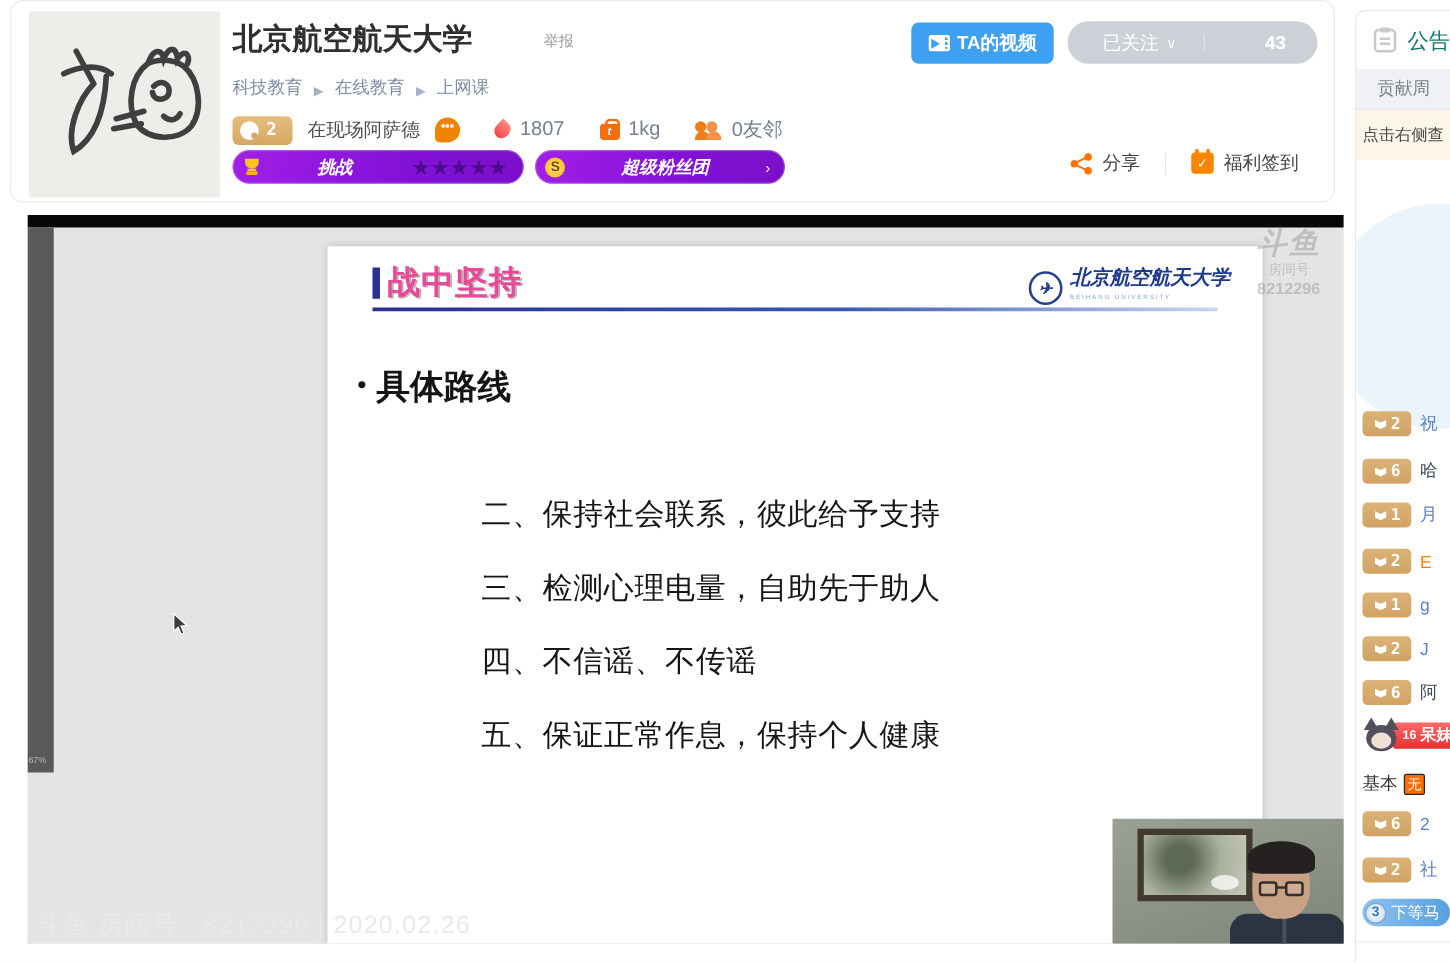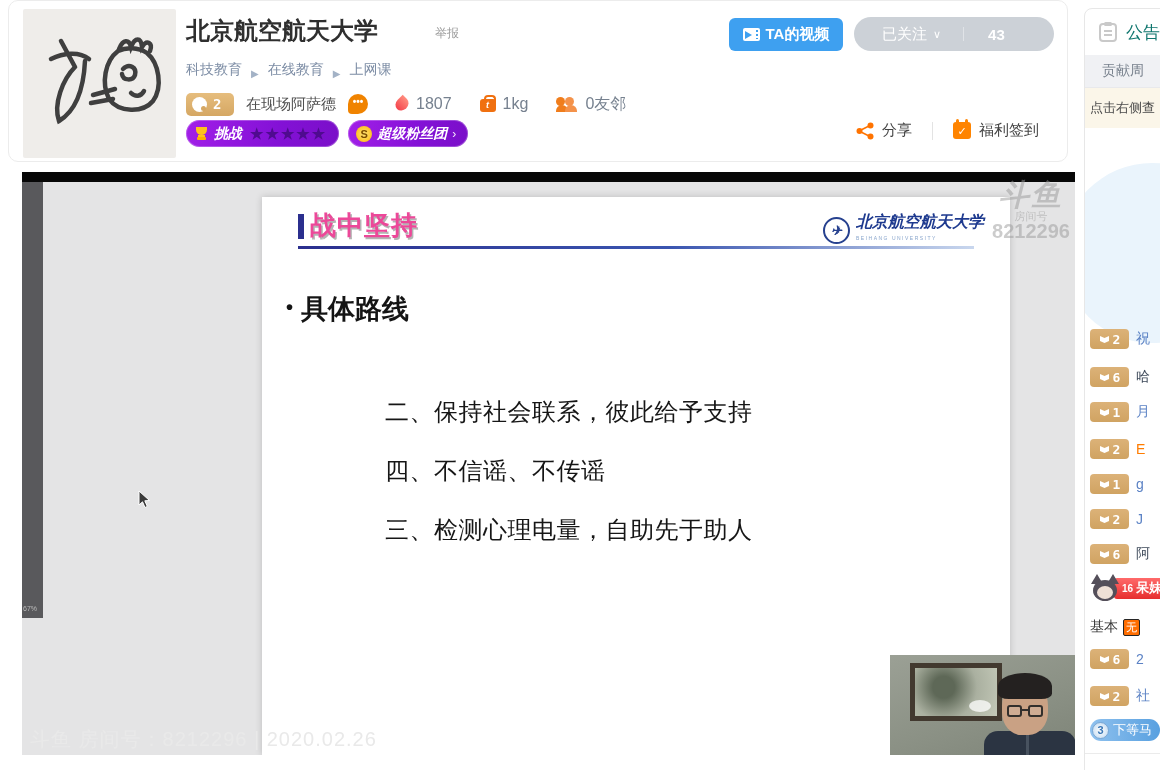--- a/index.html
+++ b/index.html
@@ -35,42 +35,42 @@
     border:2px solid #f07010; border-bottom:none; border-radius:4px 4px 0 0; }
   .duo { position:relative; width:22px; height:15px; margin-right:7px; }
   .duo i { position:absolute; width:9px; height:9px; border-radius:50%; background:#f07d1c; top:0; }
   .duo i + i { left:9px; background:#f4924a; }
   .duo u { position:absolute; width:12px; height:7px; border-radius:6px 6px 0 0; background:#f07d1c; top:8px; }
   .duo u + u { left:9px; background:#f4924a; }
   .badges { position:absolute; left:177px; top:119px; display:flex; }
   .pill { height:27px; border-radius:14px; display:inline-flex; align-items:center;
     background:linear-gradient(100deg,#a21fe8 0%,#8311d6 60%,#7a0fc8 100%);
     color:#fff; font-style:italic; font-weight:bold; font-size:14px; padding:0 12px 0 8px;
-    box-shadow:inset 0 0 0 1px rgba(255,255,255,.25); margin-right:9px; }
+    box-shadow:inset 0 0 0 1px rgba(255,255,255,.25); margin-right:9px;gap:40px; }
   .trophy { width:15px; height:15px; margin-right:5px; position:relative; }
   .trophy i { position:absolute; left:2px; top:1px; width:11px; height:8px; background:#ffc21c; border-radius:0 0 8px 8px; }
   .trophy u { position:absolute; left:4px; top:9px; width:7px; height:2px; background:#ffc21c; }
   .trophy b { position:absolute; left:3px; top:11px; width:9px; height:3px; background:#ffb000; border-radius:1px; }
   .stars { color:#4f0b8f; font-size:15px; letter-spacing:2px; margin-left:8px; font-style:normal; }
   .scoin { width:16px; height:16px; border-radius:50%; background:radial-gradient(#ffe47a,#ffb400);
     color:#7a4a00; font-style:normal; font-weight:bold; font-size:11px; text-align:center; line-height:16px; margin-right:5px; }
   .arrow-r { font-style:normal; font-weight:normal; margin-left:5px; font-size:12px; opacity:.9; }
   .videos-btn { position:absolute; left:720px; top:17px; width:114px; height:33px; background:#3ea0f0;
     border-radius:6px; color:#fff; font-size:15px; font-weight:bold; display:flex; align-items:center; justify-content:center; }
   .film { width:17px; height:13px; background:#fff; border-radius:2px; position:relative; margin-right:6px; }
   .film:before { content:""; position:absolute; left:2px; top:3px; border-left:7px solid #3ea0f0;
     border-top:4px solid transparent; border-bottom:4px solid transparent; }
   .film:after { content:""; position:absolute; right:2px; top:2px; width:2px; height:9px;
     background:repeating-linear-gradient(180deg,#3ea0f0 0 2px,#fff 2px 4px); }
   .followed-pill { position:absolute; left:845px; top:16px; width:200px; height:34px; background:#ccd1d7;
     border-radius:17px; color:#fff; font-size:15px; display:flex; align-items:center; }
   .followed-pill .fl { margin-left:28px;font-family:Liberation Mono, monospace; }
   .followed-pill .caret { font-size:11px; margin-left:6px; }
   .followed-pill .vdiv { width:1px; height:14px; background:#e0e3e7; margin-left:22px; }
-  .followed-pill .cnt { margin-left:24px; font-weight:bold; }
+  .followed-pill .cnt { margin-left:48px; font-weight:bold; }
   .share-row { position:absolute; right:28px; top:120px; display:flex; align-items:center; font-size:15px; color:#444; }
   .share-row .vdiv { width:1px; height:18px; background:#e3e3e3; margin:0 20px; }
   .cal { width:18px; height:17px; background:#ff8400; border-radius:3px; position:relative; margin-right:8px;
     color:#fff; font-size:11px; text-align:center; line-height:19px; }
   .cal:before { content:""; position:absolute; top:-3px; left:3px; width:3px; height:5px; background:#ff8400; border-radius:2px; }
   .cal:after { content:""; position:absolute; top:-3px; right:3px; width:3px; height:5px; background:#ff8400; border-radius:2px; }
 
   
   .player { position:absolute; left:22px; top:172px; width:1053px; height:583px; background:#e4e4e5; overflow:hidden; }
   .letterbox { position:absolute; left:0; top:0; width:100%; height:10px; background:#070707; }
@@ -87,23 +87,23 @@
   .s-emblem { width:27px; height:27px; border-radius:50%; border:2px solid #26418f; margin-right:6px;
     color:#26418f; font-size:13px; font-weight:bold; font-style:italic; text-align:center; line-height:24px; }
   .s-uni { font-family:"DejaVu Serif",serif; font-style:italic; font-weight:bold; font-size:16px; color:#1e3a8f; line-height:17px; }
   .s-uni-en { font-family:"Liberation Sans",sans-serif; font-style:normal; font-weight:normal;
     font-size:5px; letter-spacing:1.5px; color:#8aa6cc; }
   .s-bullet { position:absolute; left:24px; top:94px; font-size:27px; font-weight:bold; color:#141414; }
   .s-bullet .dot { font-size:20px; vertical-align:4px; margin-right:8px; }
   .s-items { position:absolute; left:123px; top:202px; list-style:none; }
   .s-items li { font-size:24px; color:#161616; line-height:26px; margin-bottom:33px; letter-spacing:.5px; }
   .wm-top { position:absolute; right:-6px; top:8px; width:100px; text-align:center; color:#9a9a9a; opacity:.5; }
-  .wm-top .lg { font-size:30px; font-weight:900; font-style:italic; letter-spacing:2px; line-height:30px; }
+  .wm-top .lg { font-size:24px; font-weight:900; font-style:italic; letter-spacing:2px; line-height:30px; }
   .wm-top .rl { font-size:11px; line-height:13px; }
-  .wm-top .rn { font-size:20px; font-weight:bold; line-height:16px; }
+  .wm-top .rn { font-size:13px; font-weight:bold; line-height:16px; }
   .wm-bottom { position:absolute; left:8px; bottom:2px; font-size:20px; color:#e9e9e9; letter-spacing:1px; }
   .cursor { position:absolute; left:116px; top:318px; }
   .webcam { position:absolute; left:868px; top:483px; width:185px; height:100px;
     background:linear-gradient(160deg,#9ba095 0%,#8a9084 60%,#7e8478 100%); overflow:hidden; }
   .frame { position:absolute; left:20px; top:8px; width:92px; height:58px; border:5px solid #42392f;
     background:radial-gradient(circle at 35% 40%, #5e6857 0 18%, #aab0a0 55%, #c4c9b8 100%); }
   .frame:after { content:""; position:absolute; right:6px; bottom:4px; width:22px; height:12px;
     border-radius:50%; background:rgba(255,255,255,.75); }
   .head { position:absolute; left:112px; top:26px; width:46px; height:54px; border-radius:46% 46% 42% 42%;
     background:#c9a184; }
@@ -266,22 +266,23 @@
         <span class="s-uni">
           <span>北京航空航天大学</span>
           <span class="s-uni-en" style="display:block">BEIHANG UNIVERSITY</span>
         </span>
       </div>
       <div class="s-bullet">
         <span class="dot">•</span><span>具体路线</span>
       </div>
       <ul class="s-items">
         <li>二、保持社会联系，彼此给予支持</li>
+        <li>三、检测心理电量，自助先于助人</li>
         <li>四、不信谣、不传谣</li>
-        <li>三、检测心理电量，自助先于助人</li>
+        <li>五、保证正常作息，保持个人健康</li>
       </ul>
     </div>
 
     <div class="wm-top">
       <div class="lg">斗鱼</div>
       <div class="rl">房间号</div>
       <div class="rn">8212296</div>
     </div>
     <div class="wm-bottom">斗鱼 房间号：8212296 | 2020.02.26</div>
 

